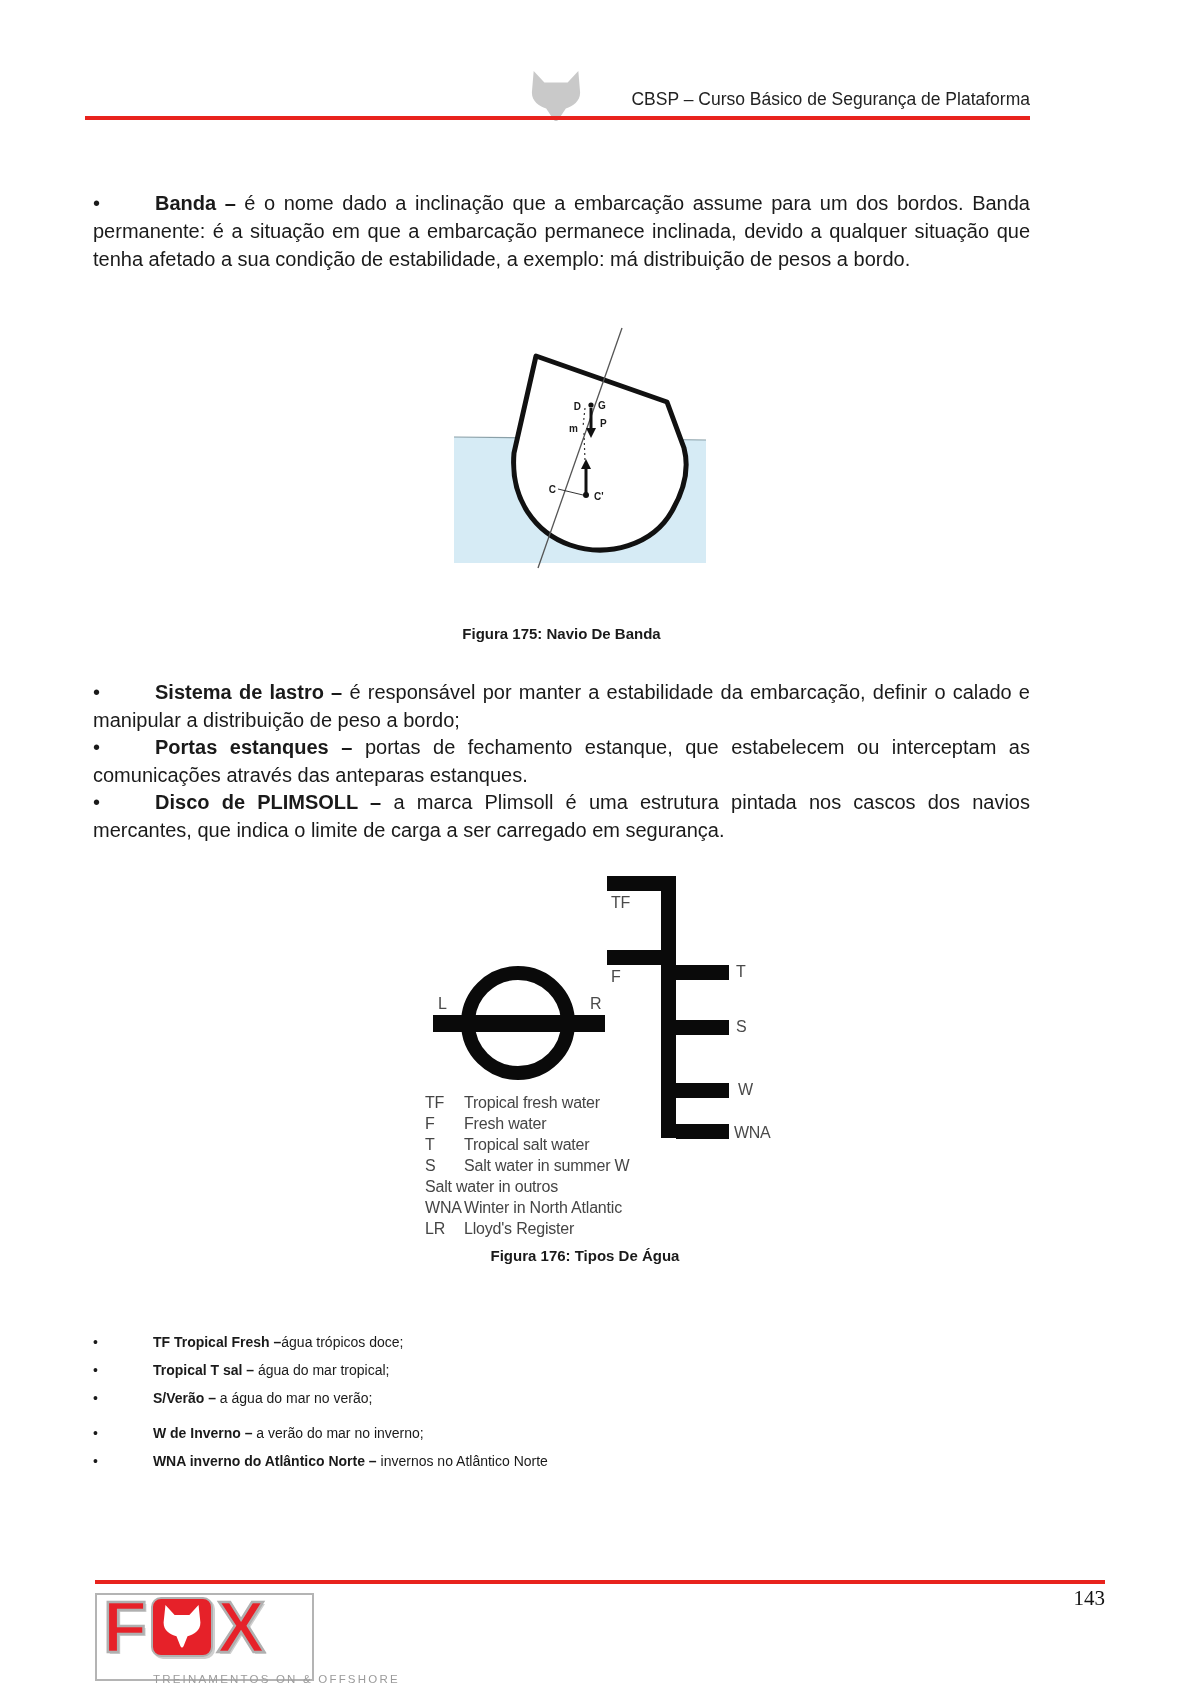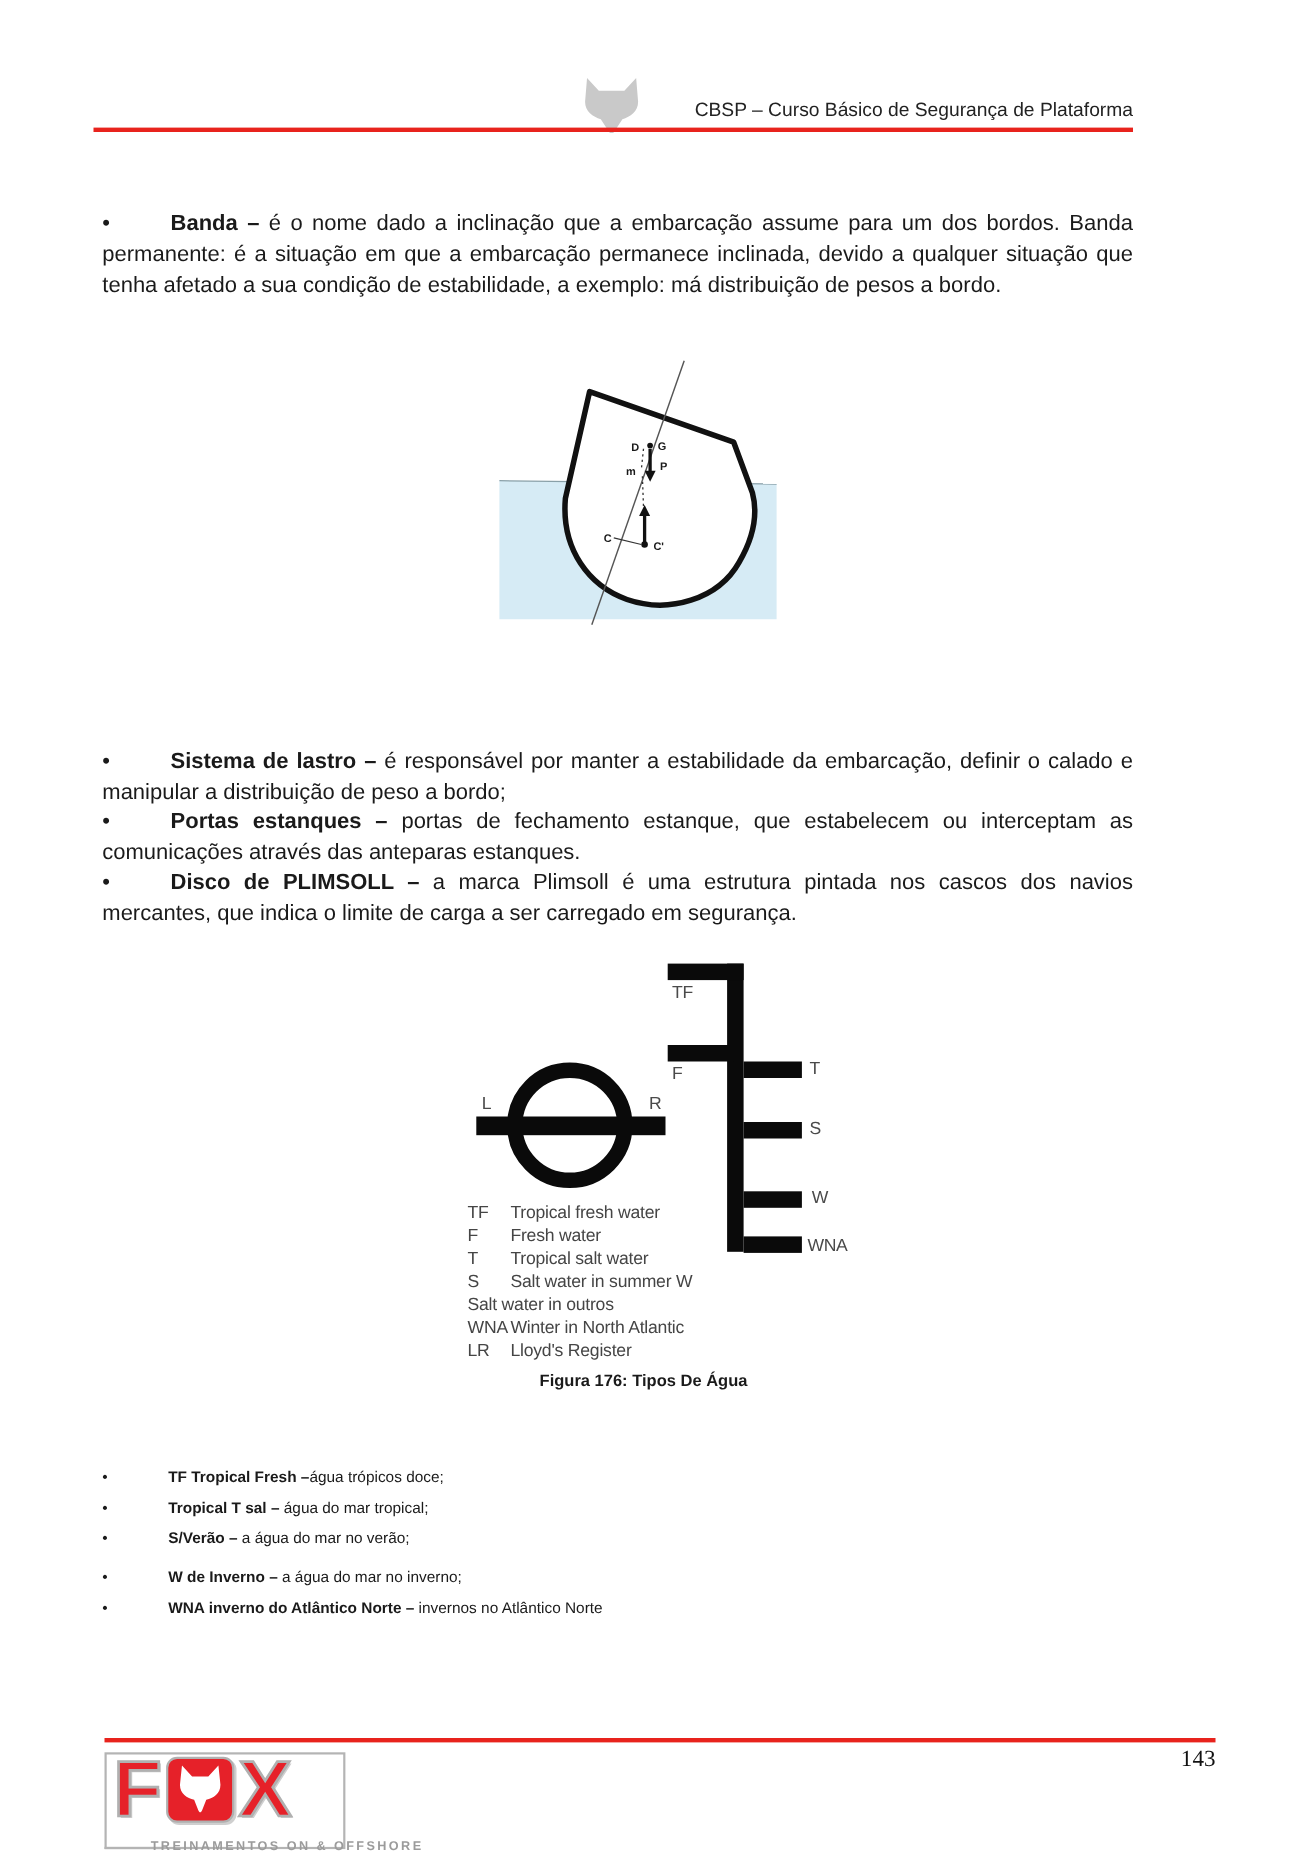--- a/index.html
+++ b/index.html
@@ -43,21 +43,21 @@
   .footer-rule{position:absolute;top:1555px;left:95px;width:1010px;height:4px;background:#e8231d;}
   .page-number{position:absolute;top:1561px;left:1020px;width:85px;text-align:right;
                font-family:"Liberation Serif", serif;font-size:21px;color:#111;}
   .logo{position:absolute;left:95px;top:1562px;width:260px;height:120px;}
   .logo .frame{position:absolute;left:0;top:6px;width:215px;height:84px;border:2px solid #b4b4b4;}
   .logo .letters{position:absolute;left:8px;top:8px;display:flex;align-items:center;}
   .logo .letters .ltr{font-size:72px;font-weight:900;line-height:64px;color:#e62129;
                       -webkit-text-stroke:2.5px #b0b0b0;text-shadow:2px 2px 0 #cfcfcf;}
   .logo .otile{width:58px;height:56px;background:#e62129;border:2px solid #b0b0b0;border-radius:10px;
                margin:0 4px;display:flex;align-items:center;justify-content:center;box-shadow:2px 2px 0 #cfcfcf;}
-  .logo .subtitle{position:absolute;left:42px;top:86px;font-size:11.5px;font-weight:700;
+  .logo .subtitle{position:absolute;left:58px;top:86px;font-size:11.5px;font-weight:400;
                   letter-spacing:2.2px;color:#9b9b9b;white-space:nowrap;}
   .logo .subline{position:absolute;left:0;top:92px;width:55px;height:2px;background:#b4b4b4;}
 </style>
 </head>
 <body>
 
 <div class="page">
 
   <svg class="header-fox" viewBox="0 0 56 56">
     <path fill="#c9c9c9" d="M 3 0 L 15 13 L 41 13 L 53 0 L 55 24 C 55 34 47 39 39 42 L 31 54 C 29.5 57 26.5 57 25 54 L 17 42 C 9 39 1 34 1 24 Z"></path>
@@ -90,20 +90,21 @@
       <line x1="110" y1="174" x2="135" y2="180" stroke="#333" stroke-width="1"></line>
 
       <text x="133" y="95" text-anchor="end" font-size="10" font-weight="600" fill="#1a1a1a">D</text>
       <text x="150" y="94" font-size="10" font-weight="600" fill="#1a1a1a">G</text>
       <text x="152" y="112" font-size="10" font-weight="600" fill="#1a1a1a">P</text>
       <text x="130" y="117" text-anchor="end" font-size="10" font-weight="600" fill="#1a1a1a">m</text>
       <text x="108" y="178" text-anchor="end" font-size="10" font-weight="600" fill="#1a1a1a">C</text>
       <text x="146" y="185" font-size="10" font-weight="600" fill="#1a1a1a">C'</text>
     </svg>
   </div>
+  <p class="caption" style="top:600px">Figura 175: Navio De Banda</p>
 
   <p class="para mid" style="top:654px"><span class="bullet">•</span><span class="gap"></span><b>Sistema de lastro –</b><span> é responsável por manter a estabilidade da embarcação, definir o calado e manipular a distribuição de peso a bordo;</span></p>
   <p class="para mid" style="top:709px"><span class="bullet">•</span><span class="gap"></span><b>Portas estanques –</b><span> portas de fechamento estanque, que estabelecem ou interceptam as comunicações através das anteparas estanques.</span></p>
   <p class="para mid" style="top:764px"><span class="bullet">•</span><span class="gap"></span><b>Disco de PLIMSOLL –</b><span> a marca Plimsoll é uma estrutura pintada nos cascos dos navios mercantes, que indica o limite de carga a ser carregado em segurança.</span></p>
 
   <div class="fig176">
 
     <div class="bar" style="left:261px;top:8px;width:15px;height:262px;"></div>
     <div class="bar" style="left:207px;top:8px;width:69px;height:15px;"></div>
     <div class="bar" style="left:207px;top:82px;width:60px;height:15px;"></div>
@@ -153,21 +154,21 @@
           <span class="desc">Lloyd's Register</span>
         </div>
     </div>
   </div>
   <p class="caption" style="top:1222px;left:120px;width:930px;text-align:center;">Figura 176: Tipos De Água</p>
 
   <div class="blist">
     <div class="item"><span class="bullet">•</span><span class="gap"></span><b>TF Tropical Fresh –</b><span>água trópicos doce;</span></div>
     <div class="item"><span class="bullet">•</span><span class="gap"></span><b>Tropical T sal –</b><span> água do mar tropical;</span></div>
     <div class="item"><span class="bullet">•</span><span class="gap"></span><b>S/Verão –</b><span> a água do mar no verão;</span></div>
-    <div class="item gap-before"><span class="bullet">•</span><span class="gap"></span><b>W de Inverno –</b><span> a água do mar no inverno;</span></div>
+    <div class="item gap-before"><span class="bullet">•</span><span class="gap"></span><b>W de Inverno –</b><span> a verão do mar no inverno;</span></div>
     <div class="item"><span class="bullet">•</span><span class="gap"></span><b>WNA inverno do Atlântico Norte –</b><span> invernos no Atlântico Norte</span></div>
   </div>
 
   <div class="footer-rule"></div>
   <div class="page-number">143</div>
 
   <div class="logo">
     <div class="frame"></div>
     <div class="letters">
       <span class="ltr">F</span>

